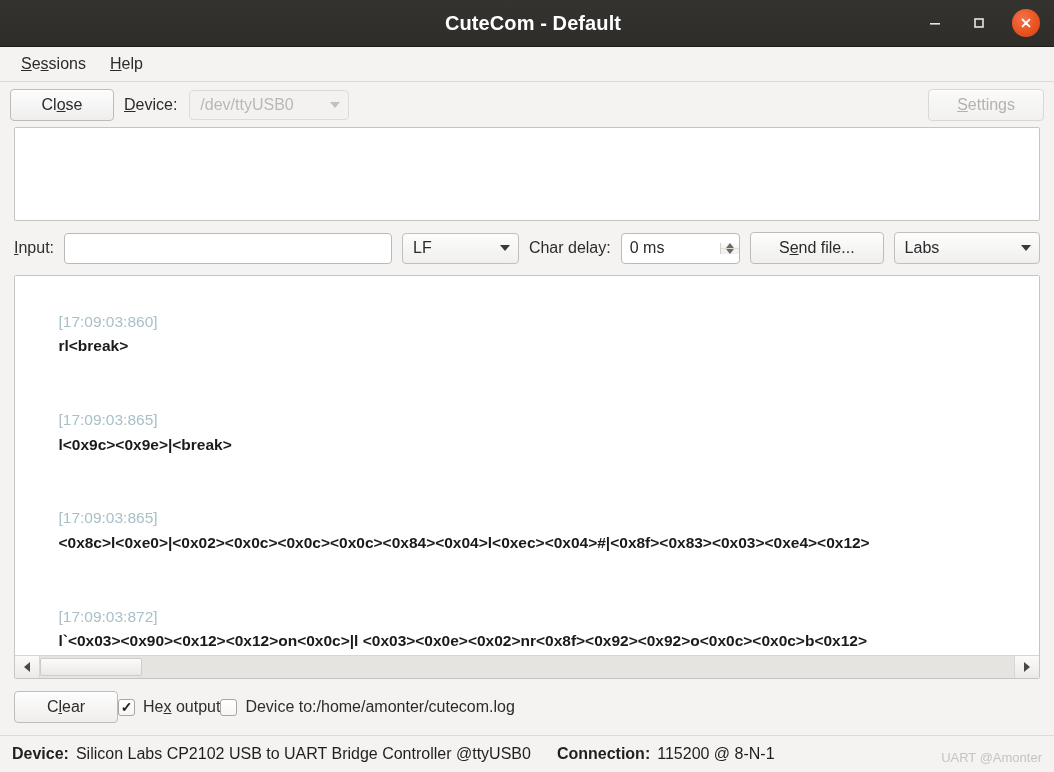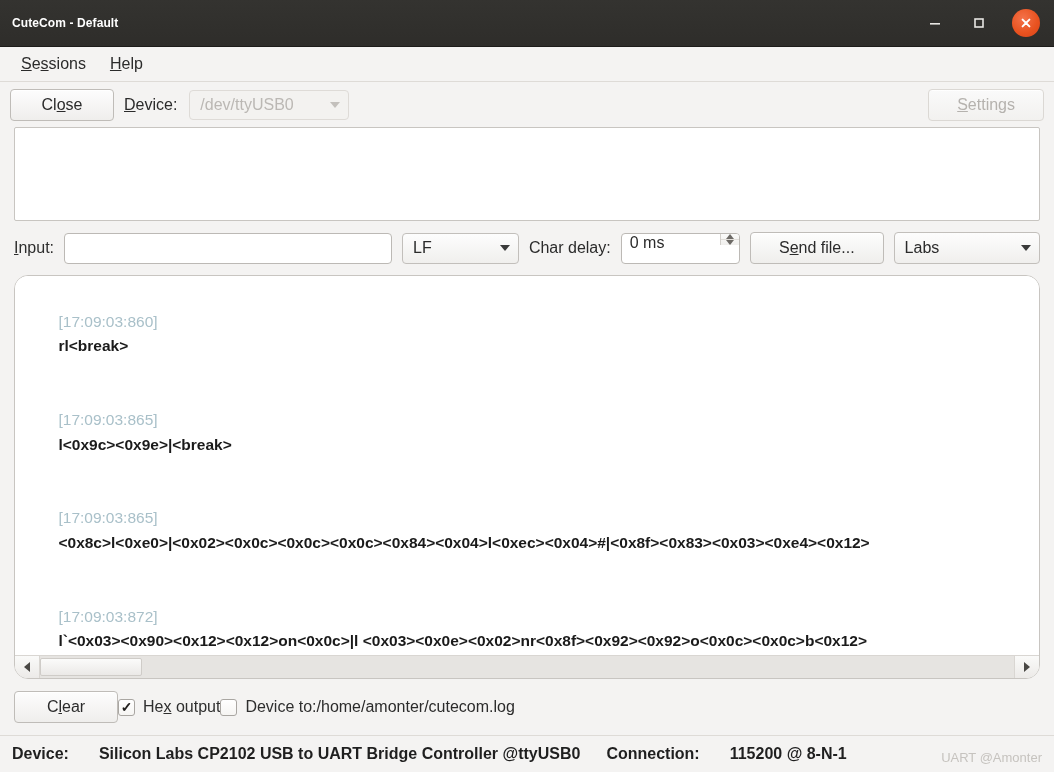--- a/index.html
+++ b/index.html
@@ -33,23 +33,23 @@
     background: #31302c;
     background: linear-gradient(180deg, #343330 0%, #2e2d2a 100%);
     display: flex;
     align-items: center;
     position: relative;
     border-bottom: 1px solid #1d1c1a;
   }
   .title-text {
     position: absolute;
     left: 12px; right: 0;
-    text-align: left;
+    text-align: center;
     color: #ffffff;
-    font-size: 12px;
+    font-size: 20px;
     font-weight: bold;
     letter-spacing: 0.1px;
     pointer-events: none;
   }
   .win-buttons {
     margin-left: auto;
     display: flex;
     align-items: center;
     gap: 22px;
     padding-right: 14px;
@@ -203,21 +203,21 @@
     box-sizing: border-box;
     font-size: 15px;
     padding: 0 7px;
     font-family: "Liberation Sans", sans-serif;
     color: #2b2b2b;
     outline: none;
   }
   .lf-combo { width: 118px; height: 31px; }
   .spin-wrap {
     display: flex;
-    align-items: flex-start;
+    align-items: center;
     height: 31px;
     border: 1px solid #bcb9b5;
     border-radius: 4px;
     background: #ffffff;
     box-sizing: border-box;
     overflow: hidden;
   }
   .spin-value {
     width: 82px;
     border: none;
@@ -257,21 +257,21 @@
   .plain-combo { width: 148px; height: 32px; }
 
   
   .log-frame {
     margin: 0 14px;
     flex: 1;
     min-height: 0;
     display: flex;
     flex-direction: column;
     border: 1px solid #c8c5c1;
-    border-radius: 14px;
+    border-radius: 2px;
     background: #ffffff;
     box-sizing: border-box;
     overflow: hidden;
   }
   .log-body {
     flex: 1;
     min-height: 0;
     overflow: hidden;
     padding: 9px 0 0 0;
     background: #ffffff;
@@ -392,21 +392,21 @@
     align-items: center;
     padding: 0 12px;
     font-size: 16px;
     font-weight: bold;
     color: #1f1f1f;
     gap: 26px;
     position: relative;
     background: #f4f3f2;
   }
   .status-seg { white-space: nowrap; display: flex; gap: 7px; }
-  .status-val { font-weight: bold; margin-left: 23px; }
+  .status-val { font-weight: normal; }
   .watermark {
     position: absolute;
     right: 12px;
     bottom: 7px;
     font-size: 13px;
     font-weight: normal;
     color: #c6c3bf;
     white-space: nowrap;
   }
 </style>

